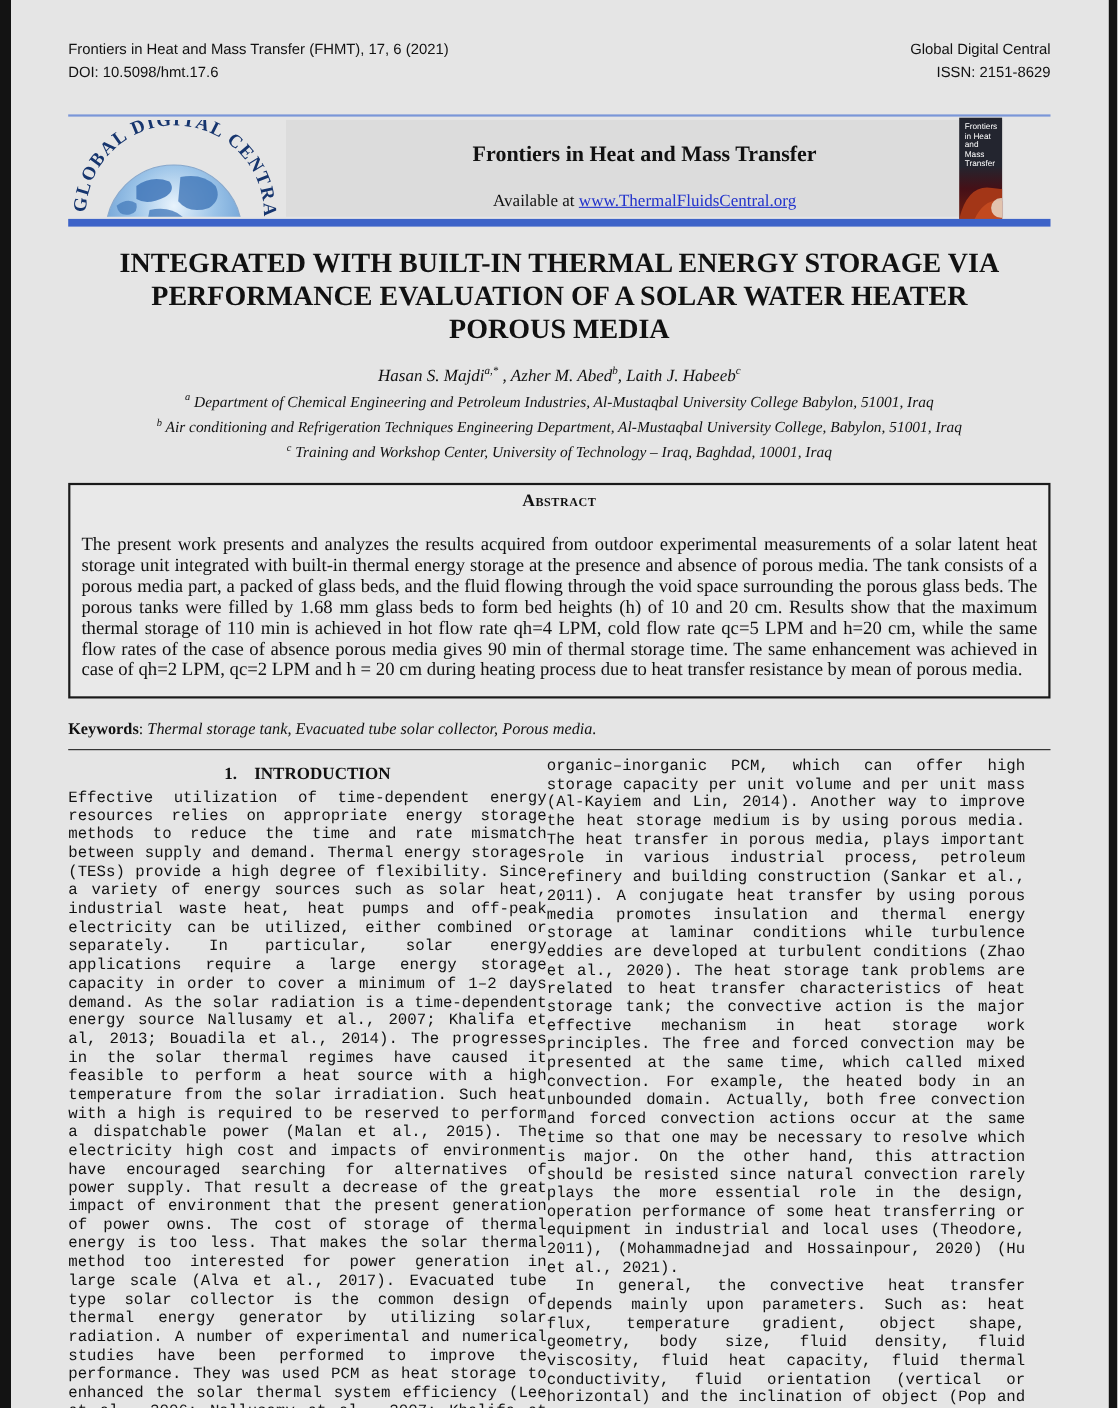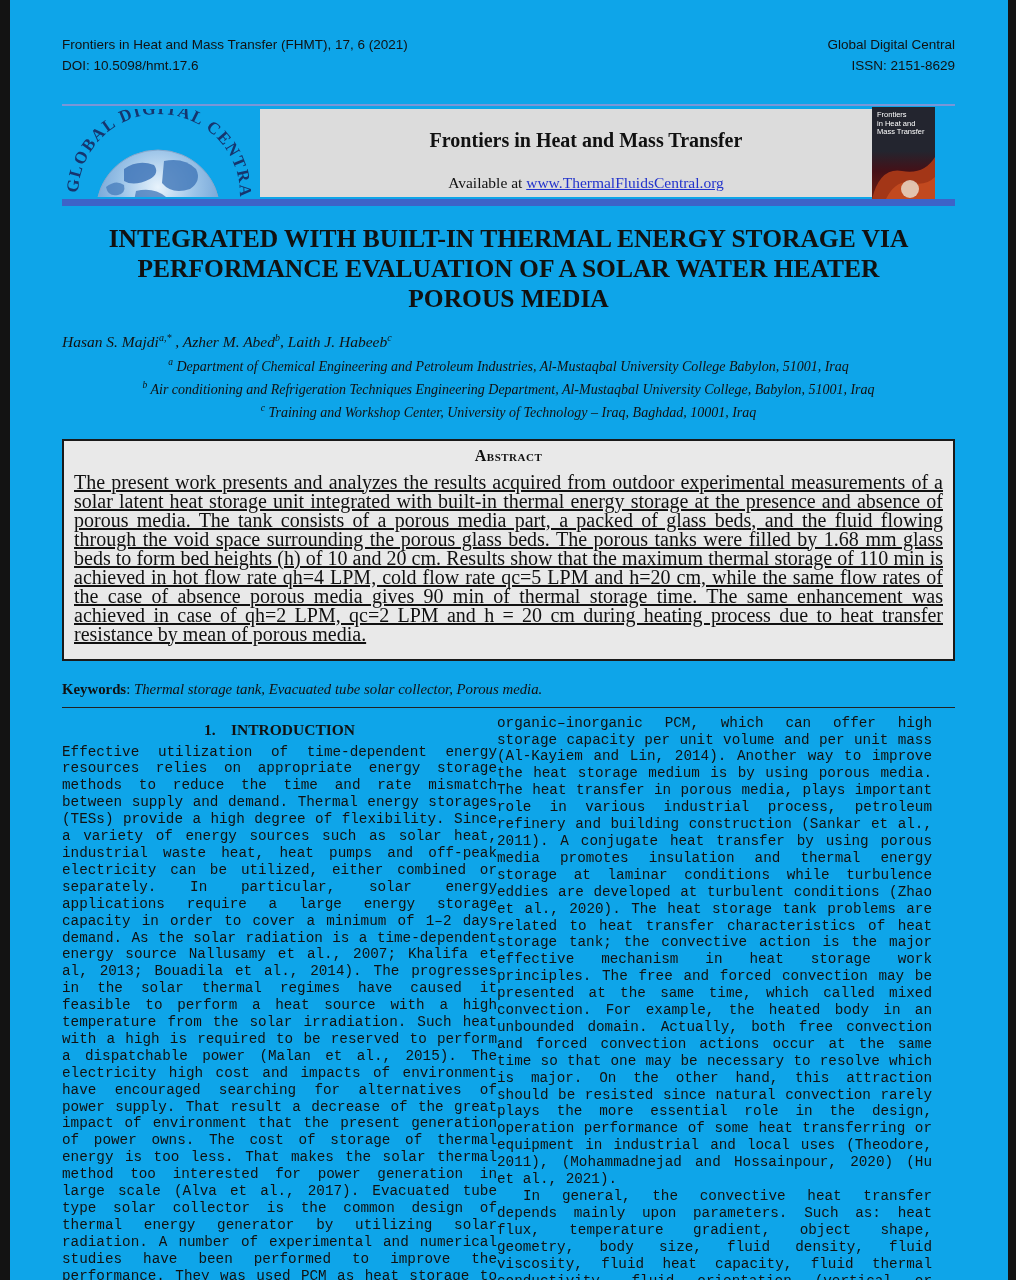--- a/index.html
+++ b/index.html
@@ -1,18 +1,18 @@
 <!DOCTYPE html>
 <html><head>
 <meta charset="utf-8">
 <style>
   html,body { margin:0; padding:0; background:#ffffff; }
   .page {
     position:relative; width:1016px; height:1280px; margin:0 auto;
-    background:#0ea5e9; overflow:hidden;
+    background:#e5e5e5; overflow:hidden;
     font-family:"Liberation Serif", serif; color:#111;
   }
   .edge { position:absolute; top:0; height:100%; background:#131313; }
   .edge.left { left:0; width:10px; }
   .edge.right { right:0; width:8px; }
 
   .content { position:absolute; left:62px; top:0; width:893px; }
 
   
   .runhead {
@@ -28,41 +28,41 @@
   .banner-row { position:absolute; top:5px; left:0; right:0; bottom:9px; }
   .logo { position:absolute; left:2px; top:0; width:188px; height:88px; }
   .banner-box {
     position:absolute; left:198px; top:0; width:652px; height:88px;
     background:#dcdcdc; text-align:center;
   }
   .banner-box .jtitle { margin-top:20px; font-size:20px; font-weight:bold; }
   .banner-box .avail { margin-top:22px; font-size:15.5px; }
   a, .link { color:#2233cc; text-decoration:underline; cursor:pointer; }
   .cover {
-    position:absolute; left:810px; top:-2px; width:63px; height:92px;
+    position:absolute; left:810px; top:-2px; width:39px; height:92px;
     background:linear-gradient(180deg,#23252f 0%, #23252f 48%, #451017 70%, #6d1d10 100%);
     color:#fff; overflow:hidden;
   }
   .cover .ctext { padding:4px 0 0 5px; font-family:"Liberation Sans",sans-serif; font-size:7.5px; line-height:8.5px; }
   .cover svg { position:absolute; bottom:0; left:0; }
 
   
   .paper-title { margin-top:18px; text-align:center; font-size:25.5px; font-weight:bold; line-height:30px; }
-  .authors { margin-top:18px; text-align:left; font-style:italic; font-size:15.5px; }
+  .authors { margin-top:18px; text-align:center; font-style:italic; font-size:15.5px; }
   .authors sup { font-size:10px; }
   .affils { margin-top:2px; text-align:center; font-style:italic; font-size:14px; line-height:18.5px; }
   .affils sup { font-size:9.5px; font-style:italic; }
 
   
   .abstract {
     margin-top:16px; border:2px solid #1a1a1a; background:#e9e9e9;
     padding:6px 10px 15px 10px;
   }
   .abstract .ahead { text-align:center; font-weight:bold; font-size:16px; font-variant:small-caps; letter-spacing:.5px; }
-  .abstract .atext { margin-top:8px; font-size:20px; line-height:19px; text-align:justify;text-decoration:underline; }
+  .abstract .atext { margin-top:20px; font-size:17px; line-height:19px; text-align:justify; }
 
   
   .keywords { margin-top:20px; font-size:14.8px; padding-bottom:9px; border-bottom:1.5px solid #222; }
   .keywords .klabel { font-weight:bold; }
   .keywords .kital { font-style:italic; }
 
   
   .cols { display:flex; margin-top:1px; }
   .col { width:435px; font-size:14.3px; line-height:16.9px; text-align:justify; }
   .sec-head { margin:13px 0 5px 0; text-align:center; font-weight:bold; font-size:15.5px; white-space:pre-wrap; }

